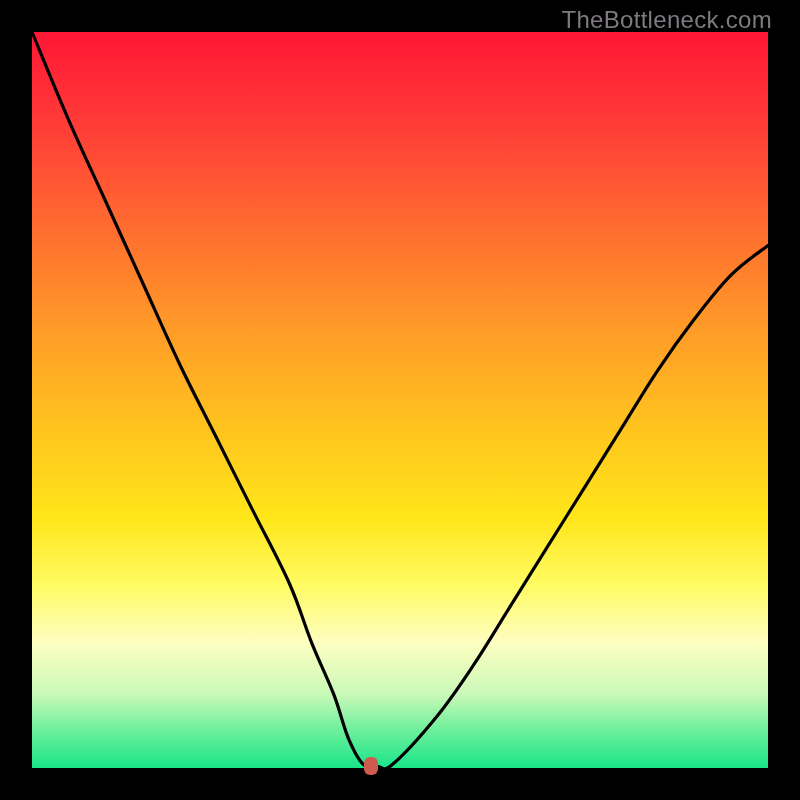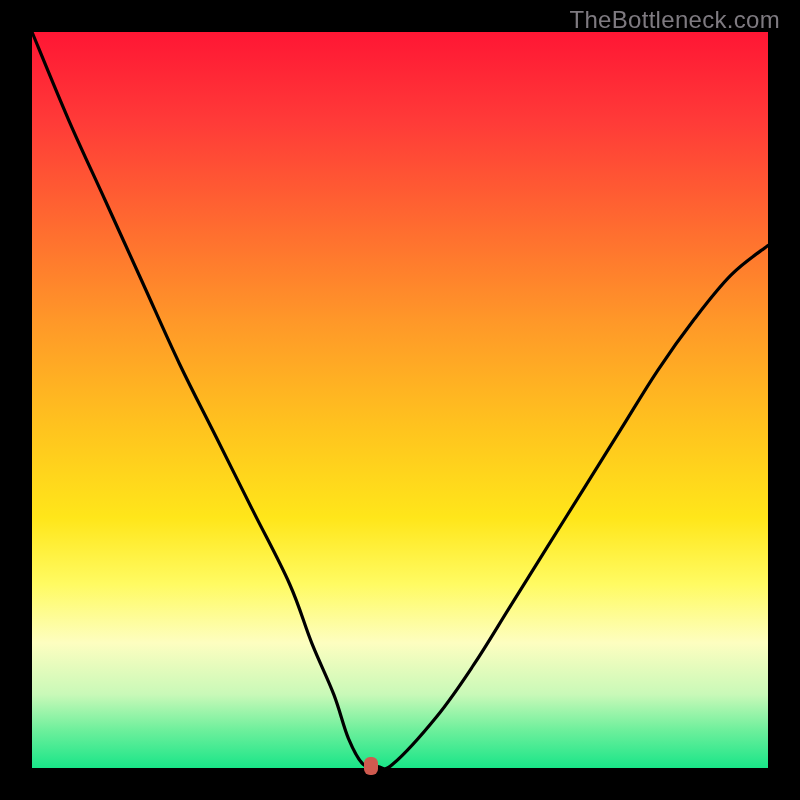--- a/index.html
+++ b/index.html
@@ -34,21 +34,21 @@
       #fffb62 75%,
       #fdfec0 83%,
       #c9f9b8 90%,
       #6bef9b 95%,
       #19e588 100%
     );
   }
   .watermark {
     position: absolute;
     top: 6px;
-    right: 20px;
+    right: 28px;
     color: #7e7a80;
     font-size: 24px;
     font-weight: 500;
     user-select: none;
     letter-spacing: 0.3px;
   }
   svg.curve {
     position: absolute;
     inset: 0;
     width: 100%;

